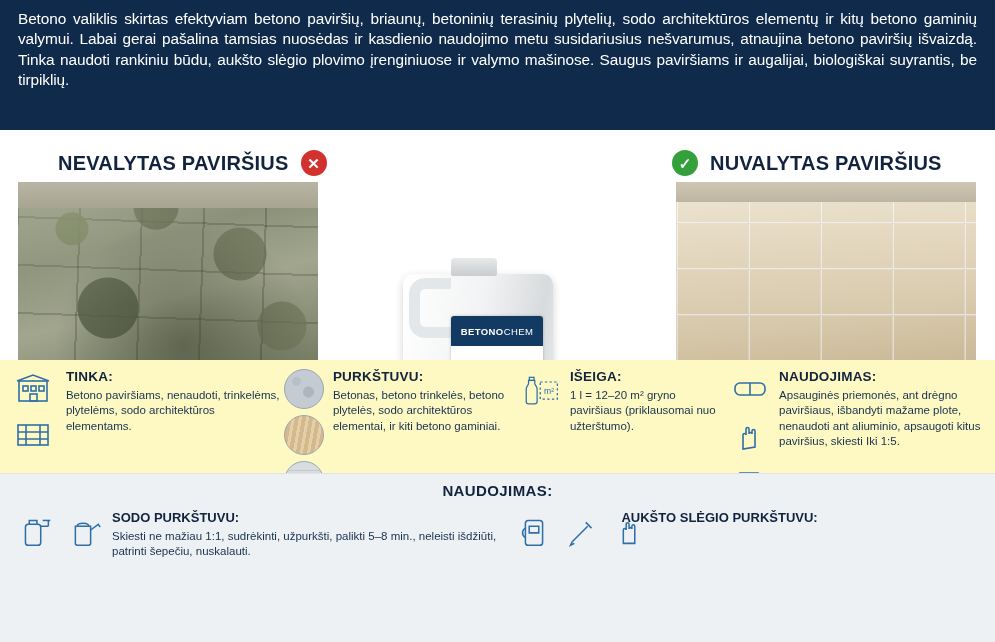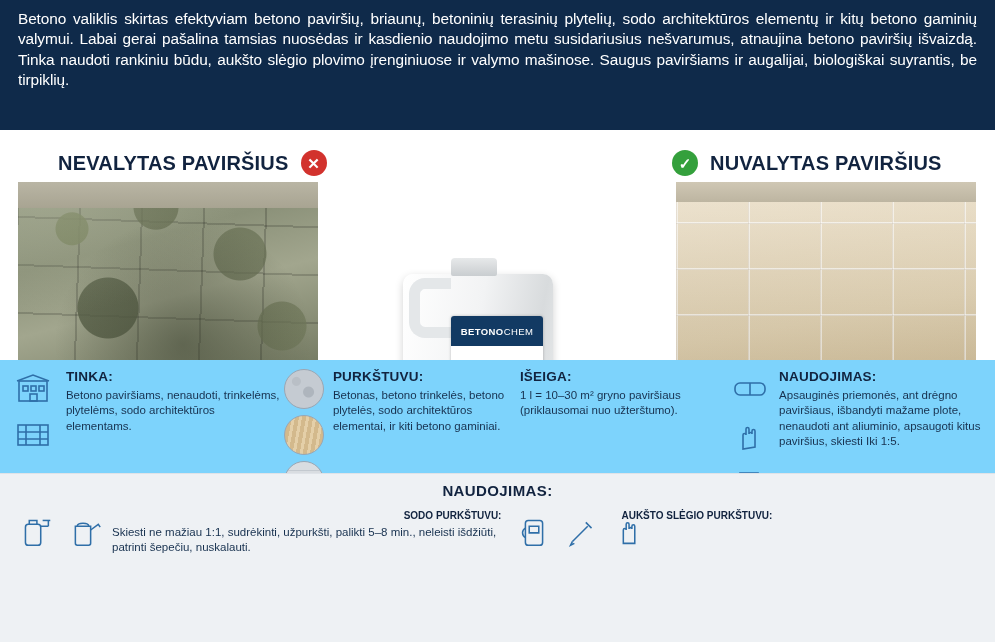--- a/index.html
+++ b/index.html
@@ -193,21 +193,21 @@
     position: absolute; left: 344px; top: 250px;
     width: 0; height: 0;
     border-top: 13px solid transparent;
     border-bottom: 13px solid transparent;
     border-left: 22px solid #b9bec4;
   }
 
   
   .features {
     position: absolute; left: 0; top: 360px; width: 995px; height: 113px;
-    background: #7dd3fc; display: flex; align-items: flex-start;
+    background: #fef9c3; display: flex; align-items: flex-start;
     padding: 8px 12px 0 12px;
   }
   .feat { display: flex; gap: 8px; }
   .feat .icons { display: flex; flex-wrap: wrap; width: 92px; gap: 4px; }
   .feat .txt { font-size: 11.5px; color: #17314f; line-height: 1.33; }
   .feat .txt h4 { font-size: 13.5px; color: #11233f; margin-bottom: 2px; letter-spacing: .2px; }
   .f1 { width: 272px; }
   .f2 { width: 238px; }
   .f3 { width: 210px; }
   .f4 { width: 255px; }
@@ -237,21 +237,21 @@
     padding-top: 8px;
   }
   .usage h3 {
     text-align: center; font-size: 15px; color: #11233f; letter-spacing: .4px;
     margin-bottom: 10px;
   }
   .usage-cols { display: flex; padding: 0 14px; gap: 12px; }
   .ucol { display: flex; gap: 8px; }
   .ucol .icons { display: flex; gap: 6px; width: 100px; }
   .ucol .txt { font-size: 11.5px; color: #17314f; line-height: 1.36; }
-  .ucol .txt h4 { font-size: 10px; color: #11233f; margin-bottom: 2px; text-align: right; }
+  .ucol .txt h4 { font-size: 13px; color: #11233f; margin-bottom: 2px; }
   .u1 { width: 490px; }
   .u2 { width: 470px; }
 </style>
 </head>
 <body>
 
 <div class="page">
 
   <div class="top-band">
     <p>Betono valiklis skirtas efektyviam betono paviršių, briaunų, betoninių terasinių plytelių, sodo architektūros elementų ir kitų betono gaminių valymui. Labai gerai pašalina tamsias nuosėdas  ir kasdienio naudojimo metu susidariusius nešvarumus, atnaujina betono paviršių išvaizdą. Tinka naudoti rankiniu būdu, aukšto slėgio plovimo įrenginiuose ir valymo mašinose. Saugus paviršiams ir augalijai, biologiškai suyrantis, be tirpiklių.</p>
@@ -386,23 +386,33 @@
             <i class="swatch sw-stone"></i>
           </span>
       </div>
       <div class="txt">
         <h4>PURKŠTUVU:</h4>
         <div>Betonas, betono trinkelės, betono plytelės, sodo architektūros elementai, ir kiti betono gaminiai.</div>
       </div>
     </div>
 
     <div class="feat f3">
+      <div class="icons" style="width:62px">
+        <span class="ico">
+          <svg width="54" height="46" viewBox="0 0 54 46" fill="none" stroke="#2f6fa8" stroke-width="1.6">
+            <path d="M11 12h8v4c0 2 3 3 3 7v16a3 3 0 01-3 3h-8a3 3 0 01-3-3V23c0-4 3-5 3-7z"></path>
+            <rect x="12" y="8" width="6" height="4"></rect>
+            <path d="M26 14h22v22H26z" stroke-dasharray="3 3"></path>
+            <text x="31" y="29" font-size="11" fill="#2f6fa8" stroke="none" font-family="Liberation Sans">m²</text>
+          </svg>
+        </span>
+      </div>
       <div class="txt">
         <h4>IŠEIGA:</h4>
-        <div>1 l = 10–30 m² gryno paviršiaus (priklausomai nuo užterštumo).</div>
+        <div>1 l = 12–20 m² gryno paviršiaus (priklausomai nuo užterštumo).</div>
       </div>
     </div>
 
     <div class="feat f4">
       <div class="icons">
         <span class="ico">
           <svg width="40" height="40" viewBox="0 0 40 40" fill="none" stroke="#2f6fa8" stroke-width="1.6">
             <rect x="5" y="14" width="30" height="12" rx="5"></rect>
               <path d="M20 14v12"></path>
           </svg>

